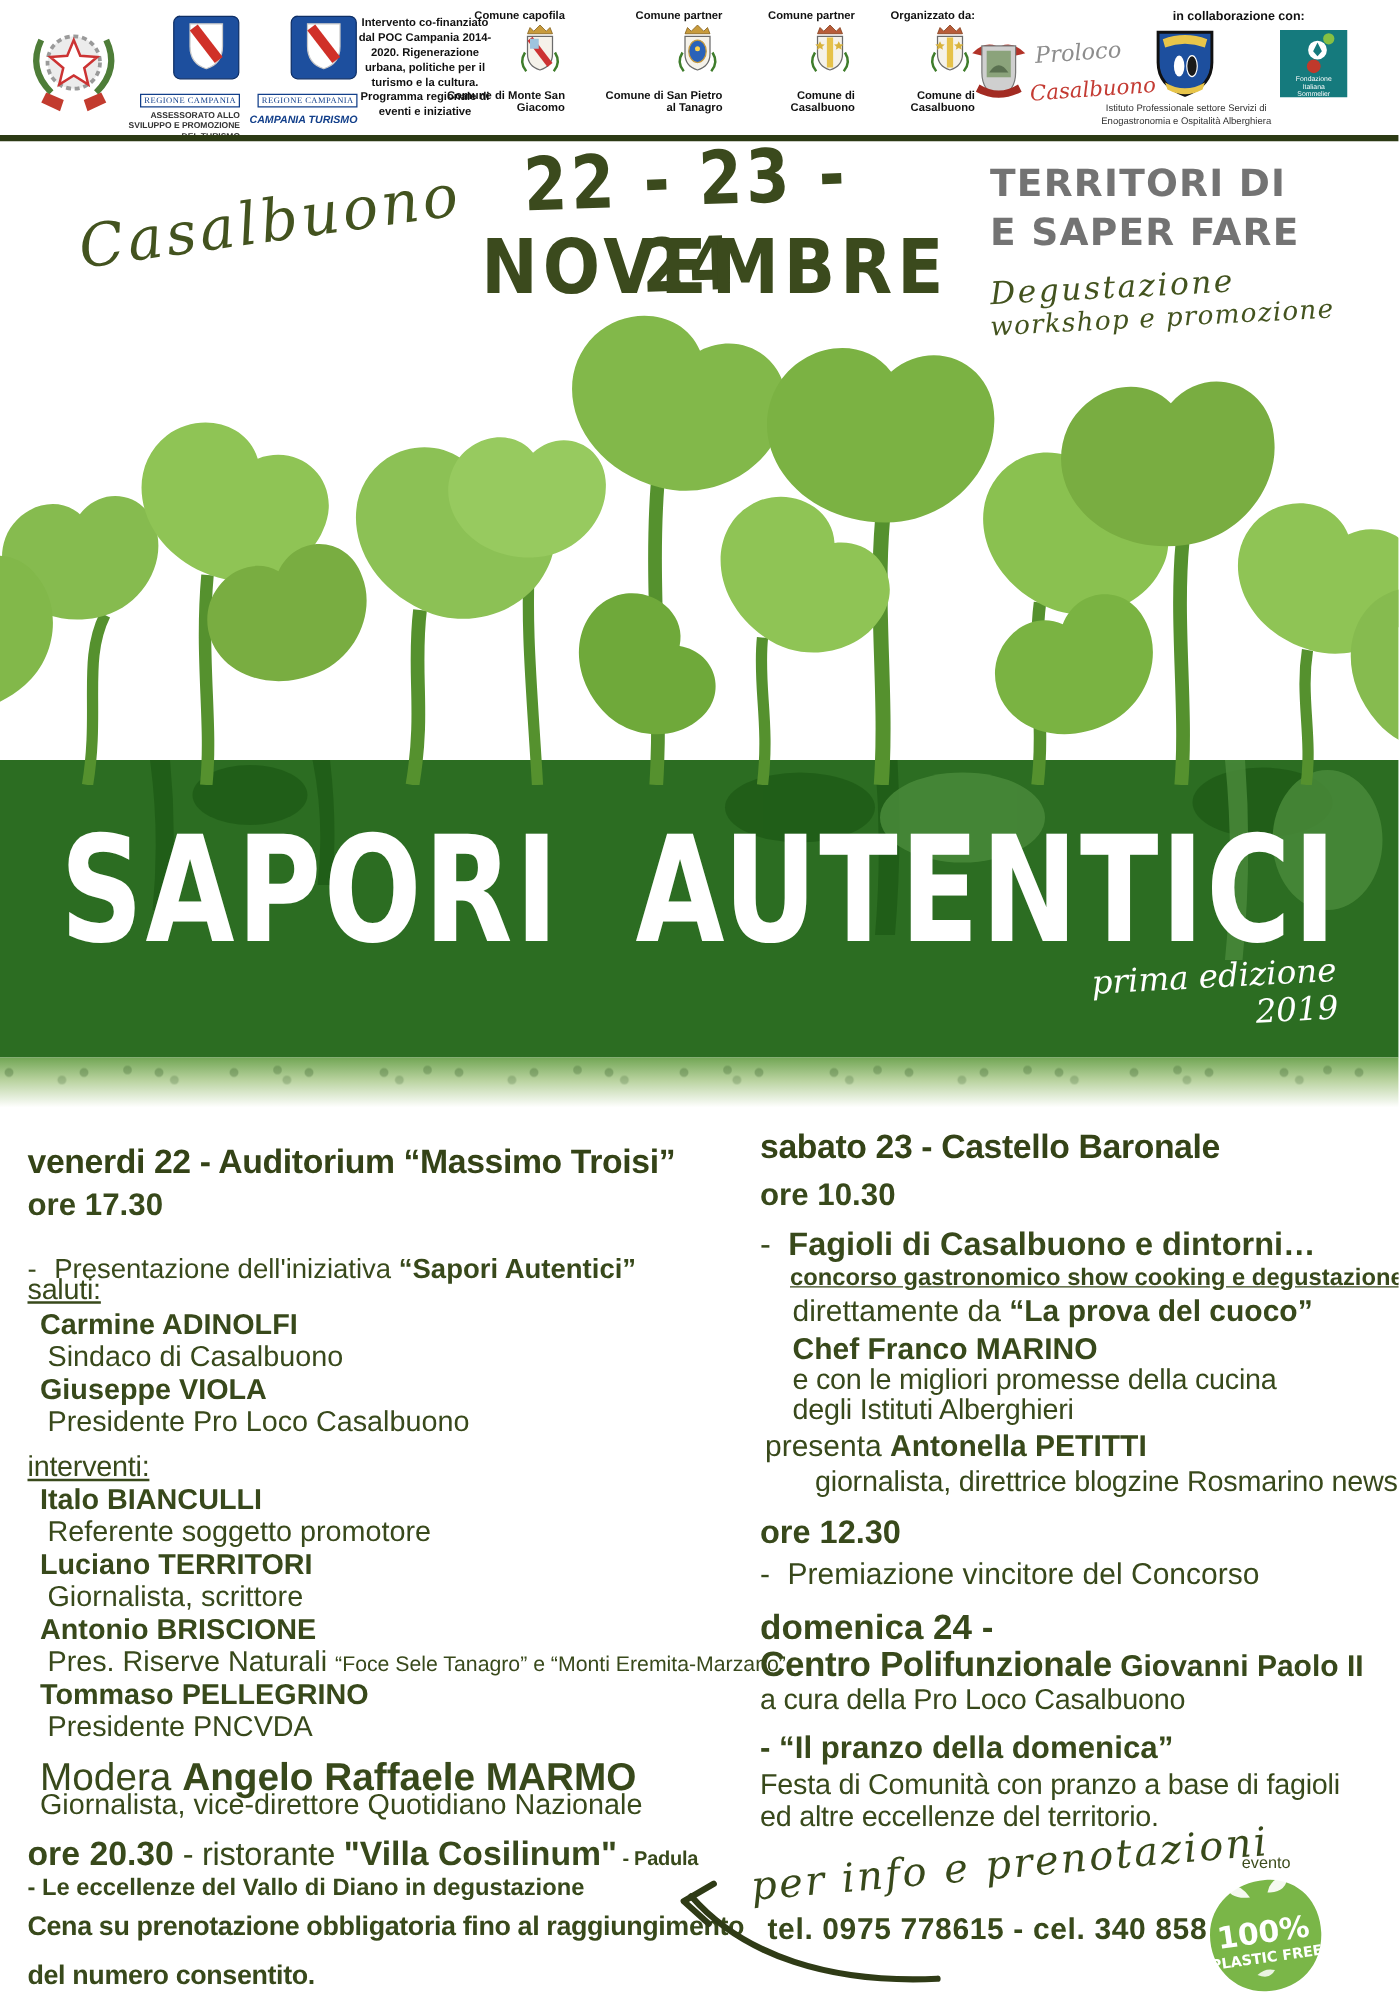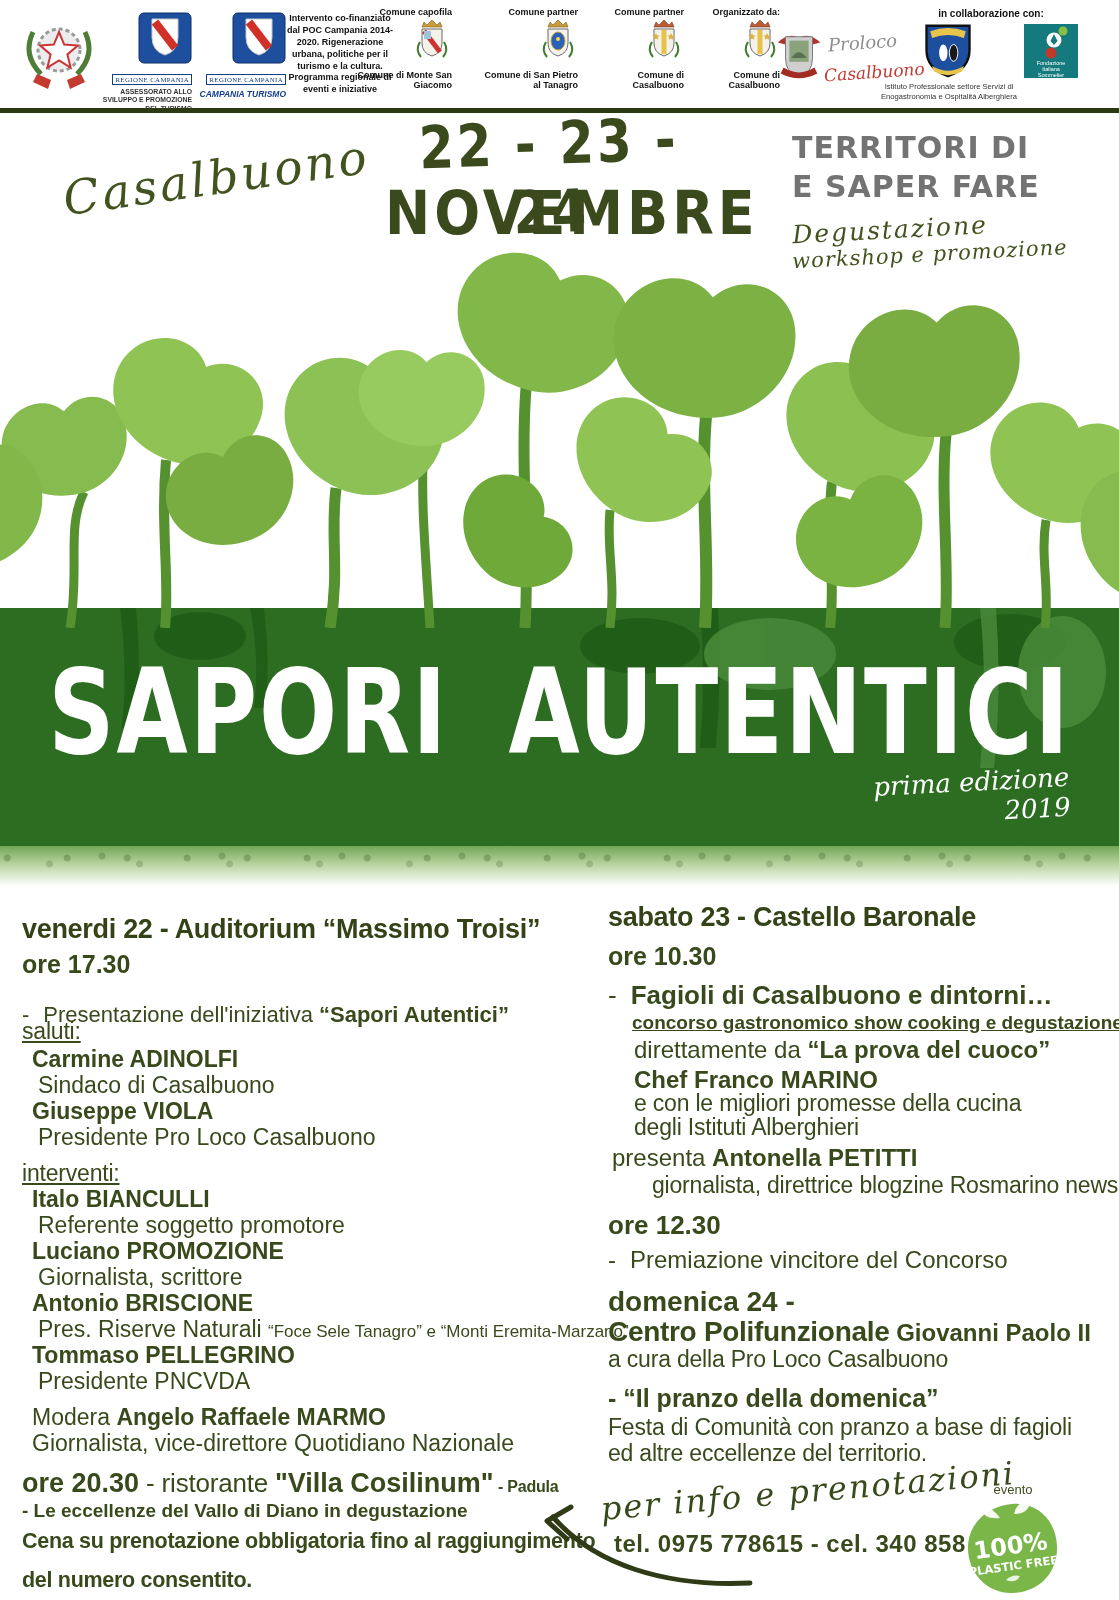--- a/index.html
+++ b/index.html
@@ -261,29 +261,29 @@
       <span class="dash">-</span><span>Presentazione dell'iniziativa </span><span style="font-weight:bold;">“Sapori Autentici”</span>
     </div>
     <div class="line body ul" style="top:130px;">saluti:</div>
     <div class="line name" style="top:158px;left:10px;">Carmine ADINOLFI</div>
     <div class="line role" style="top:184px;left:16px;">Sindaco di Casalbuono</div>
     <div class="line name" style="top:210px;left:10px;">Giuseppe VIOLA</div>
     <div class="line role" style="top:236px;left:16px;">Presidente Pro Loco Casalbuono</div>
     <div class="line body ul" style="top:272px;">interventi:</div>
     <div class="line name" style="top:298px;left:10px;">Italo BIANCULLI</div>
     <div class="line role" style="top:324px;left:16px;">Referente soggetto promotore</div>
-    <div class="line name" style="top:350px;left:10px;">Luciano PROMOZIONE</div>
+    <div class="line name" style="top:350px;left:10px;">Luciano TERRITORI</div>
     <div class="line role" style="top:376px;left:16px;">Giornalista, scrittore</div>
     <div class="line name" style="top:402px;left:10px;">Antonio BRISCIONE</div>
     <div class="line" style="top:428px;left:16px;">
       <span class="role">Pres. Riserve Naturali </span><span style="font-size:17px;">“Foce Sele Tanagro” e “Monti Eremita-Marzano”</span>
     </div>
     <div class="line name" style="top:454px;left:10px;">Tommaso PELLEGRINO</div>
     <div class="line role" style="top:480px;left:16px;">Presidente PNCVDA</div>
-    <div class="line" style="top:516px;left:10px;font-size:23px;">
+    <div class="line" style="top:516px;left:10px;font-size:31px;">
       <span>Modera </span><span style="font-weight:bold;">Angelo Raffaele MARMO</span>
     </div>
     <div class="line role" style="top:542px;left:10px;">Giornalista, vice-direttore Quotidiano Nazionale</div>
     <div class="line" style="top:580px;left:0;">
       <span style="font-size:27px;font-weight:bold;">ore 20.30</span><span class="big"> - ristorante </span><span style="font-size:27px;font-weight:bold;">"Villa Cosilinum"</span><span class="big-b"> - Padula</span>
     </div>
     <div class="line small-b" style="top:612px;">- Le eccellenze del Vallo di Diano in degustazione</div>
     <div class="line note" style="top:640px;">Cena su prenotazione obbligatoria fino al raggiungimento</div>
     <div class="line note" style="top:667px;margin-top:12px;">del numero consentito.</div>
   </div>

